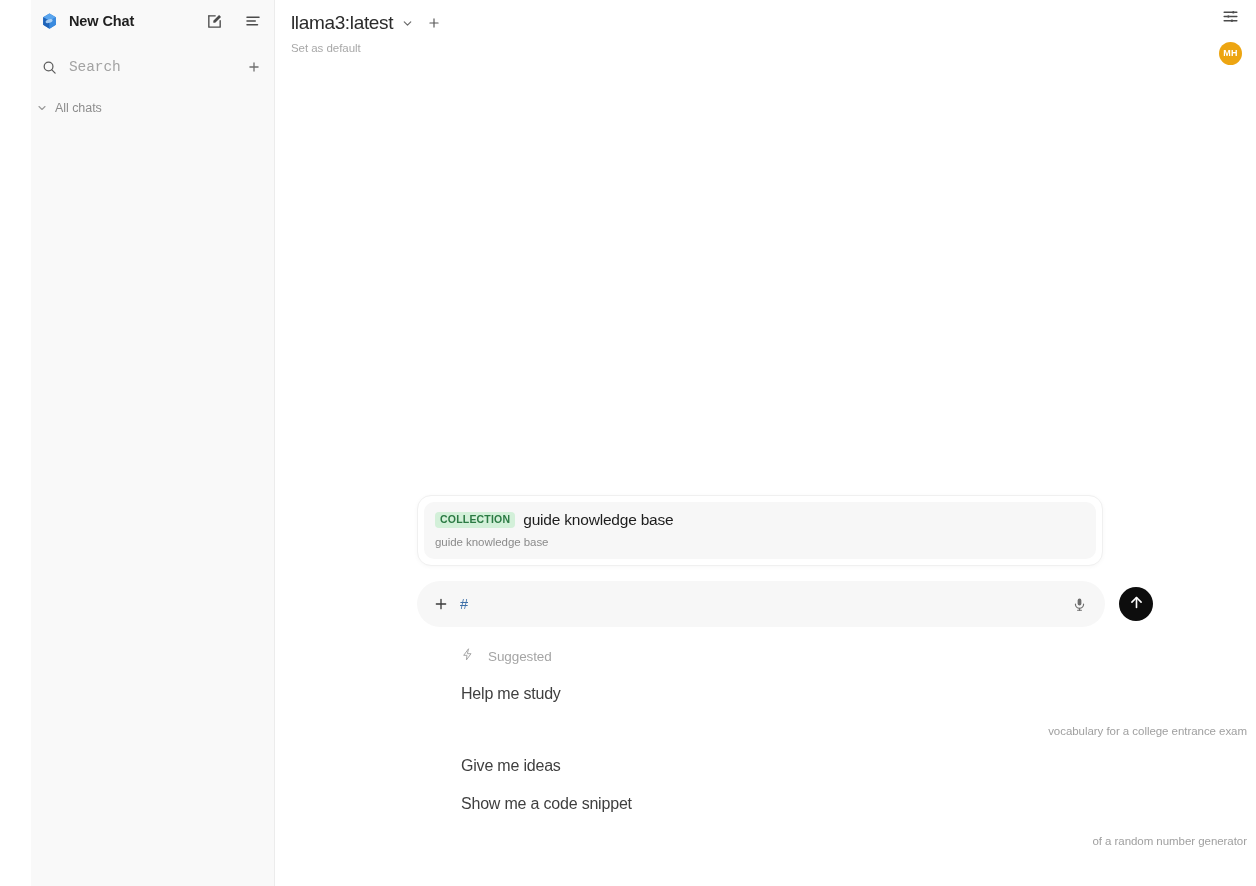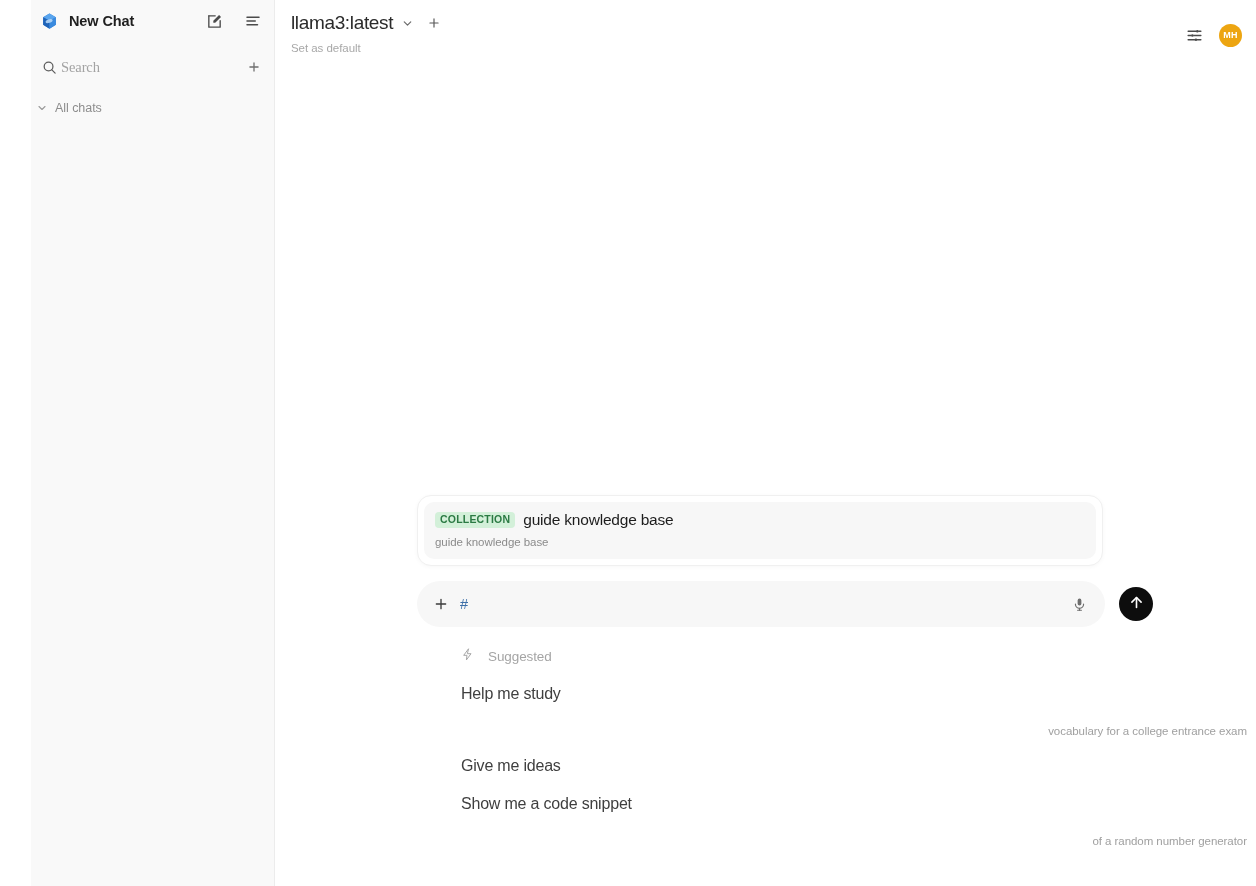--- a/index.html
+++ b/index.html
@@ -95,23 +95,24 @@
   .search-icon-wrap {
     width: 24px; height: 24px;
     display: flex; align-items: center; justify-content: center;
     flex: 0 0 24px;
     color: #5e5e5e;
   }
   .search-input {
     border: none;
     outline: none;
     background: transparent;
-    font-family: Liberation Serif, serif;
+    font-family: Liberation Mono, monospace;
     font-size: 14.5px;
     color: #2a2a2a;
+    margin-left: 8px;
     flex: 1 1 auto;
     min-width: 0;
     letter-spacing: -0.1px;
   }
   .search-input::placeholder { color: #a3a3a3; }
   .search-plus {
     width: 20px; height: 20px;
     display: flex; align-items: center; justify-content: center;
     color: #6f6f6f;
     cursor: pointer;
@@ -181,20 +182,21 @@
     margin-top: 8px;
     letter-spacing: -0.05px;
     cursor: pointer;
   }
   .header-right {
     margin-left: auto;
     display: flex;
     align-items: center;
     gap: 14px;
     padding-top: 4px;
+    flex-direction: column;
   }
   .avatar {
     width: 23px; height: 23px;
     border-radius: 50%;
     background: #eda511;
     color: #ffffff;
     font-size: 9px;
     font-weight: 700;
     display: flex; align-items: center; justify-content: center;
     letter-spacing: 0.2px;

